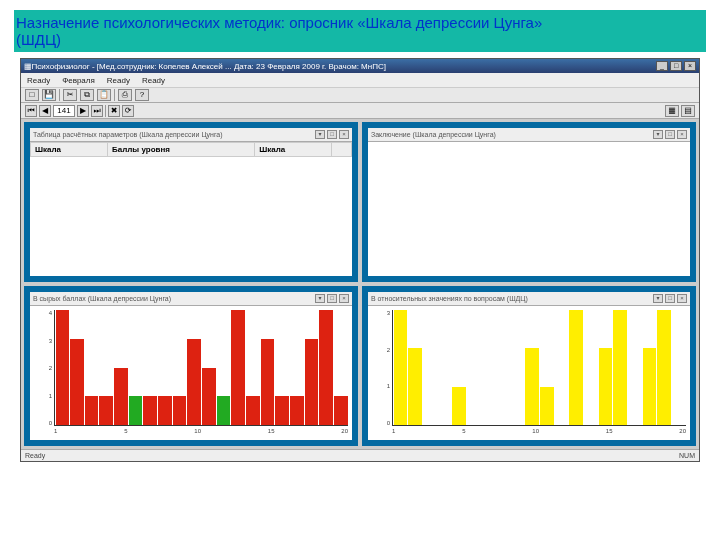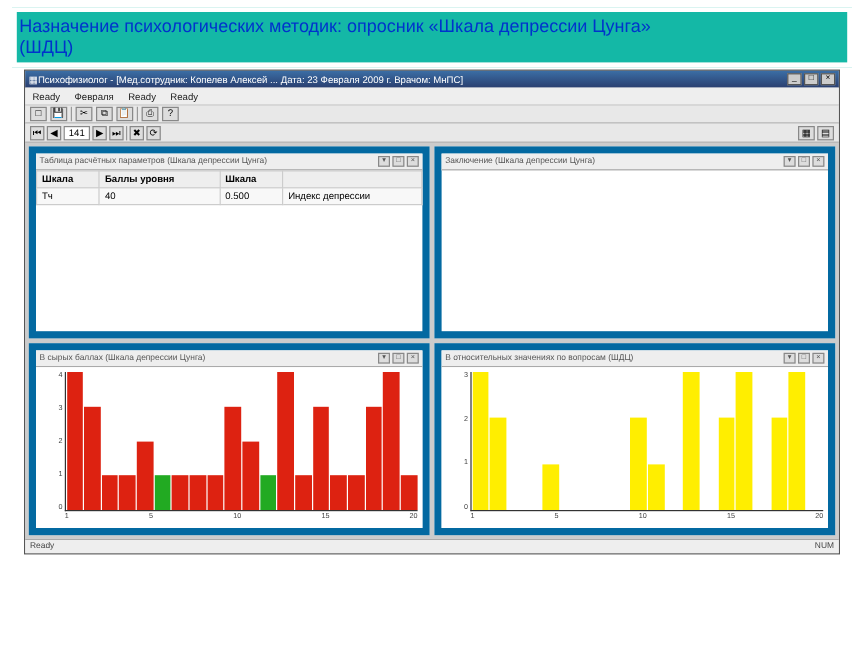--- a/index.html
+++ b/index.html
@@ -100,26 +100,20 @@
           </div>
         </div>
         <table class="table">
           <tbody>
               <tr>
             <th>Шкала</th>
             <th>Баллы уровня</th>
             <th>Шкала</th>
             <th></th>
           </tr>
-          <tr>
-            <td>Тч</td>
-            <td>40</td>
-            <td>0.500</td>
-            <td>Индекс депрессии</td>
-          </tr>
         </tbody>
           </table>
       </div>
 
       <div class="pane">
         <div class="pane-hdr">
           <span>Заключение (Шкала депрессии Цунга)</span>
           <div class="pbtns">
             <div class="pbtn">▾</div>
             <div class="pbtn">□</div>

